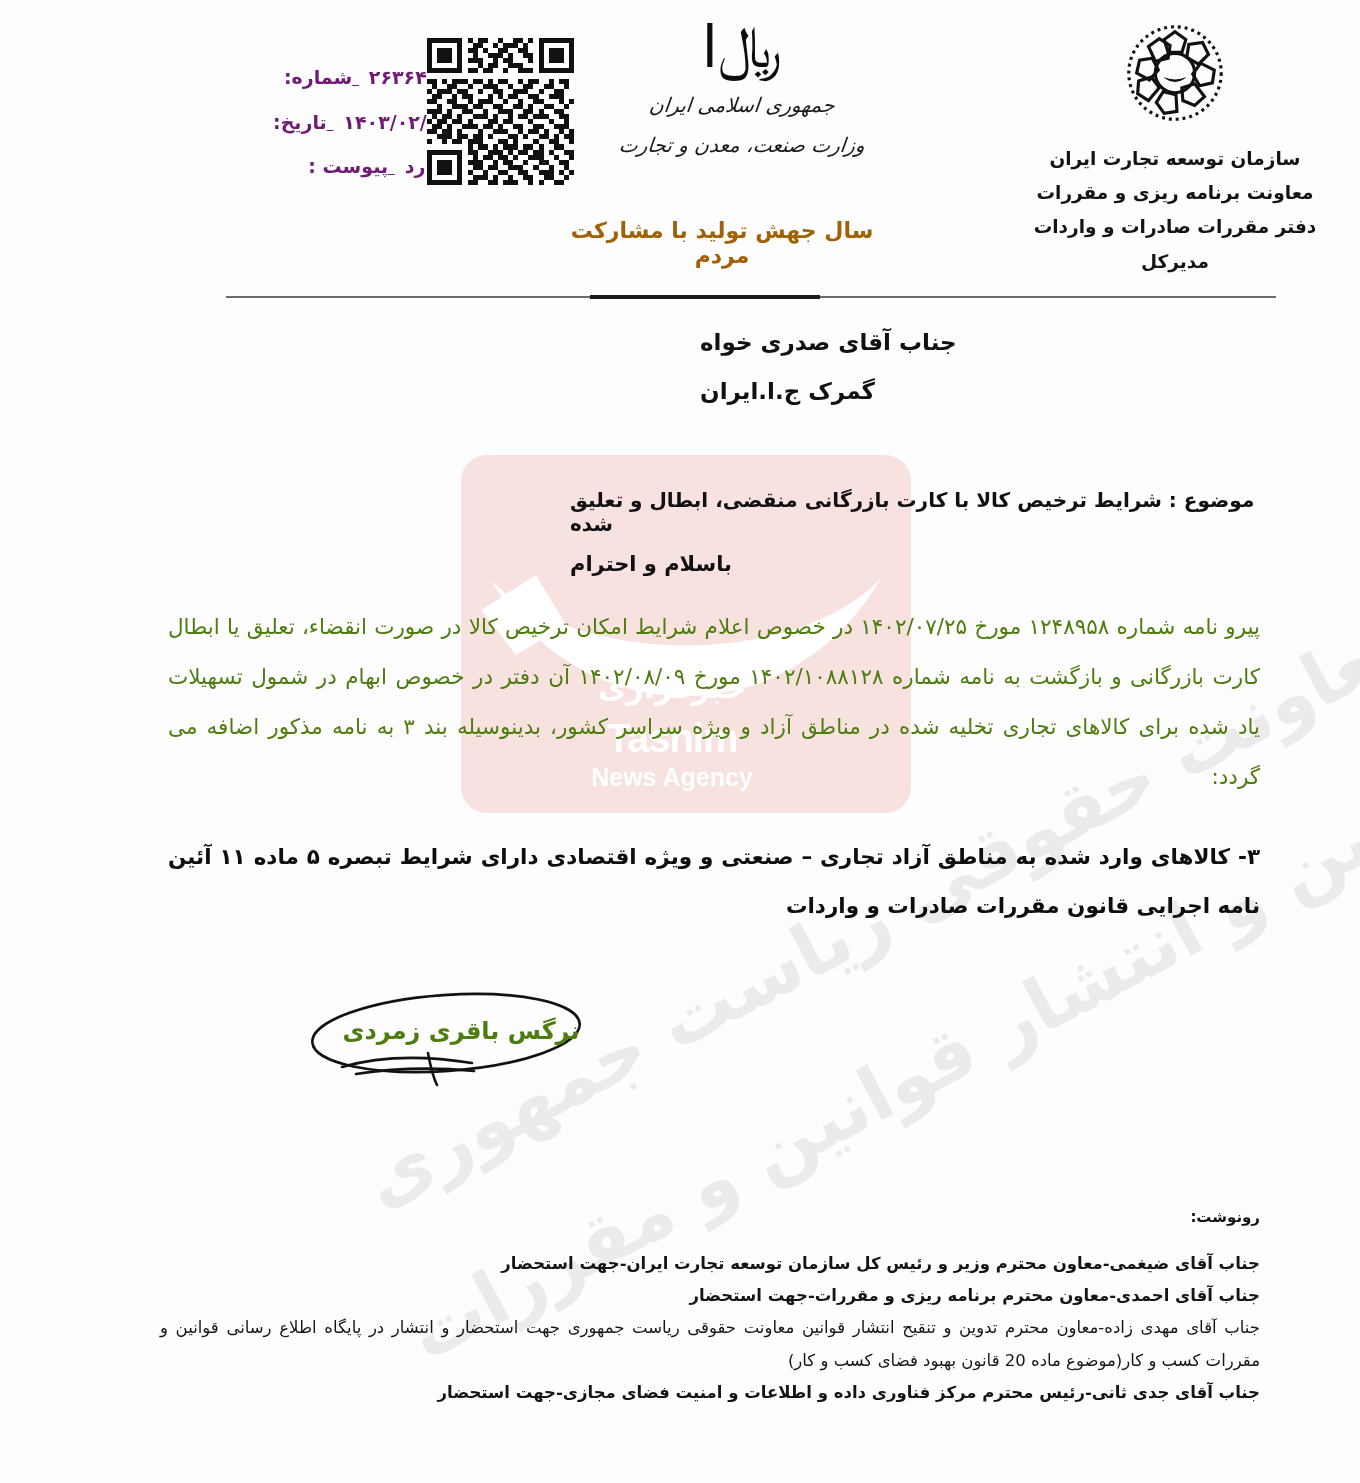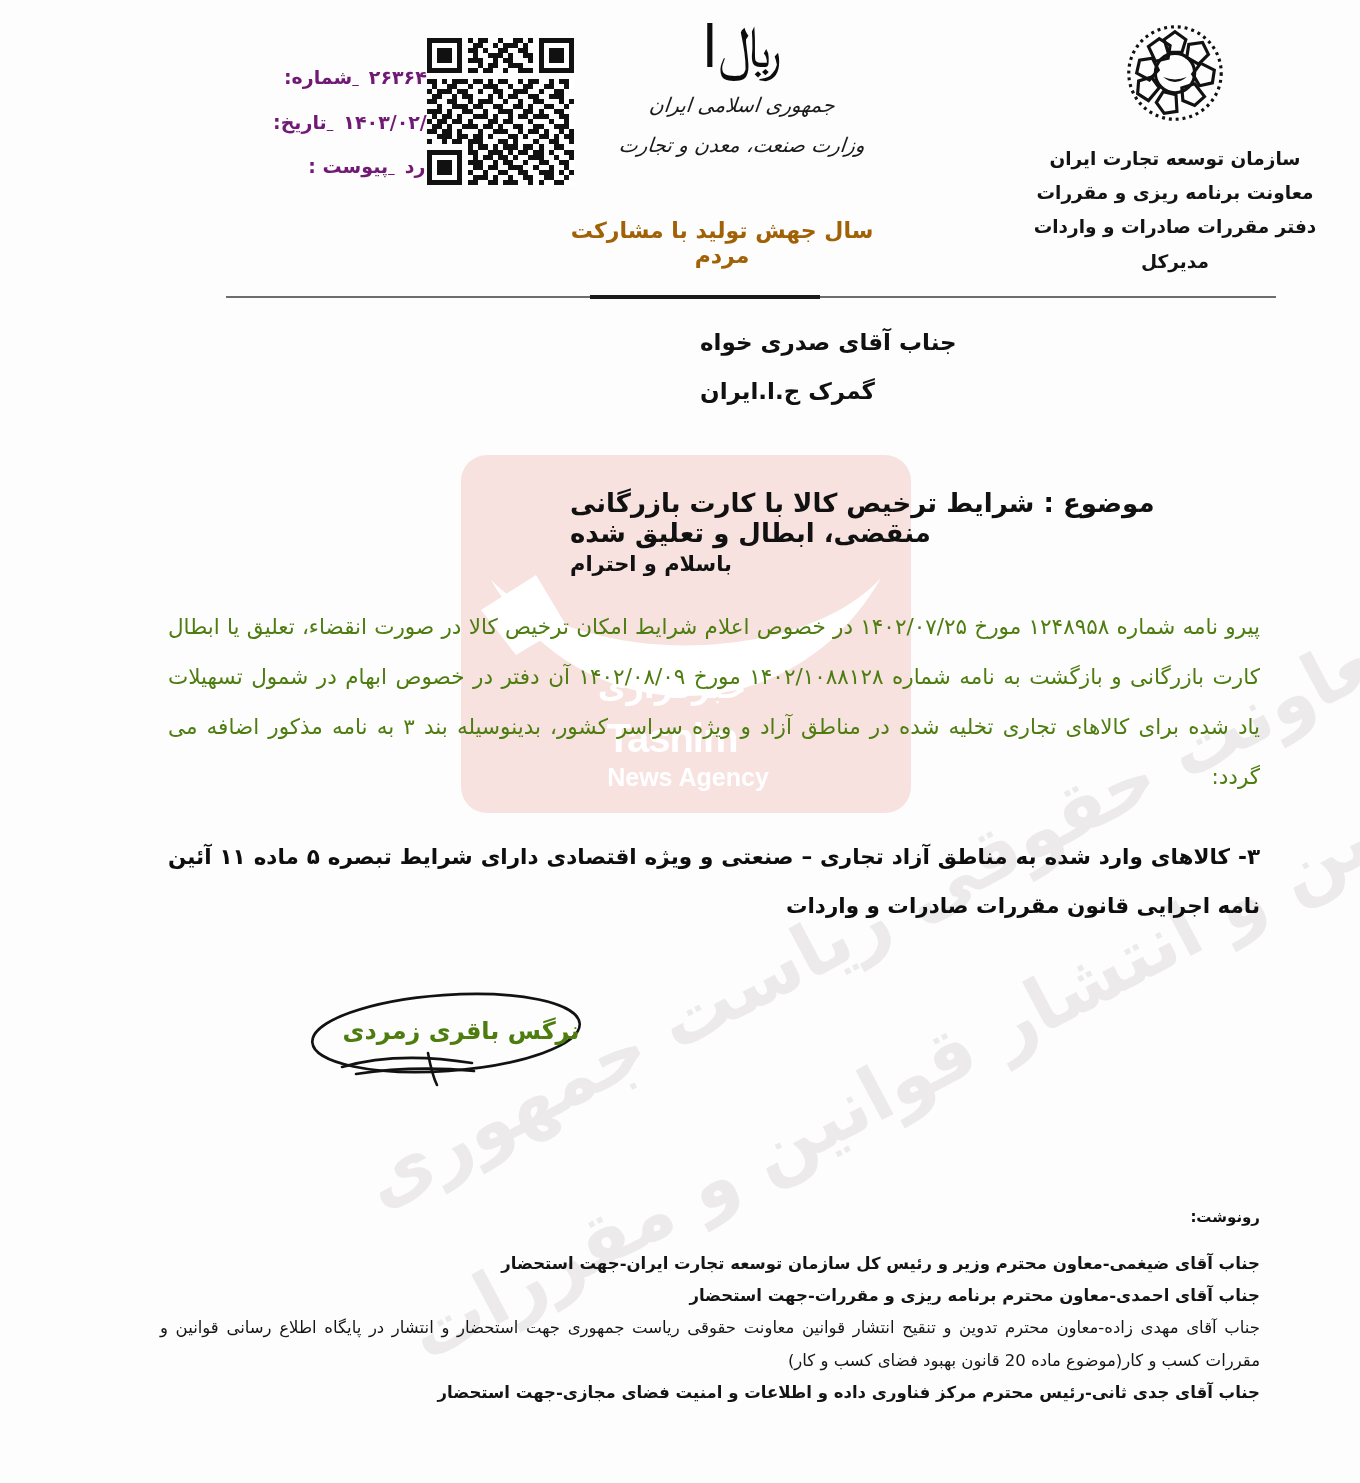--- a/index.html
+++ b/index.html
@@ -61,21 +61,20 @@
   .wm-tasnim-en {
     top: 718px;
     font-size: 40px;
     font-family: "Liberation Sans", sans-serif;
     letter-spacing: -1px;
   }
   .wm-tasnim-en2 {
     top: 765px;
     font-size: 25px;
     font-family: "Liberation Sans", sans-serif;
-    padding-left: 16px;
   }
 
   .wm-diag {
     position: absolute;
     color: #eceaea;
     font-size: 74px;
     font-weight: bold;
     white-space: nowrap;
     line-height: 1.35;
     transform: rotate(-28deg);
@@ -197,21 +196,21 @@
     line-height: 2.15;
   }
 
   
   .subject {
     position: absolute;
     right: 100px;
     top: 488px;
     width: 690px;
     text-align: left;
-    font-size: 26px;
+    font-size: 20px;
     font-weight: bold;
     color: #111;
   }
   .greeting {
     position: absolute;
     right: 100px;
     top: 552px;
     width: 690px;
     text-align: left;
     font-size: 21px;

